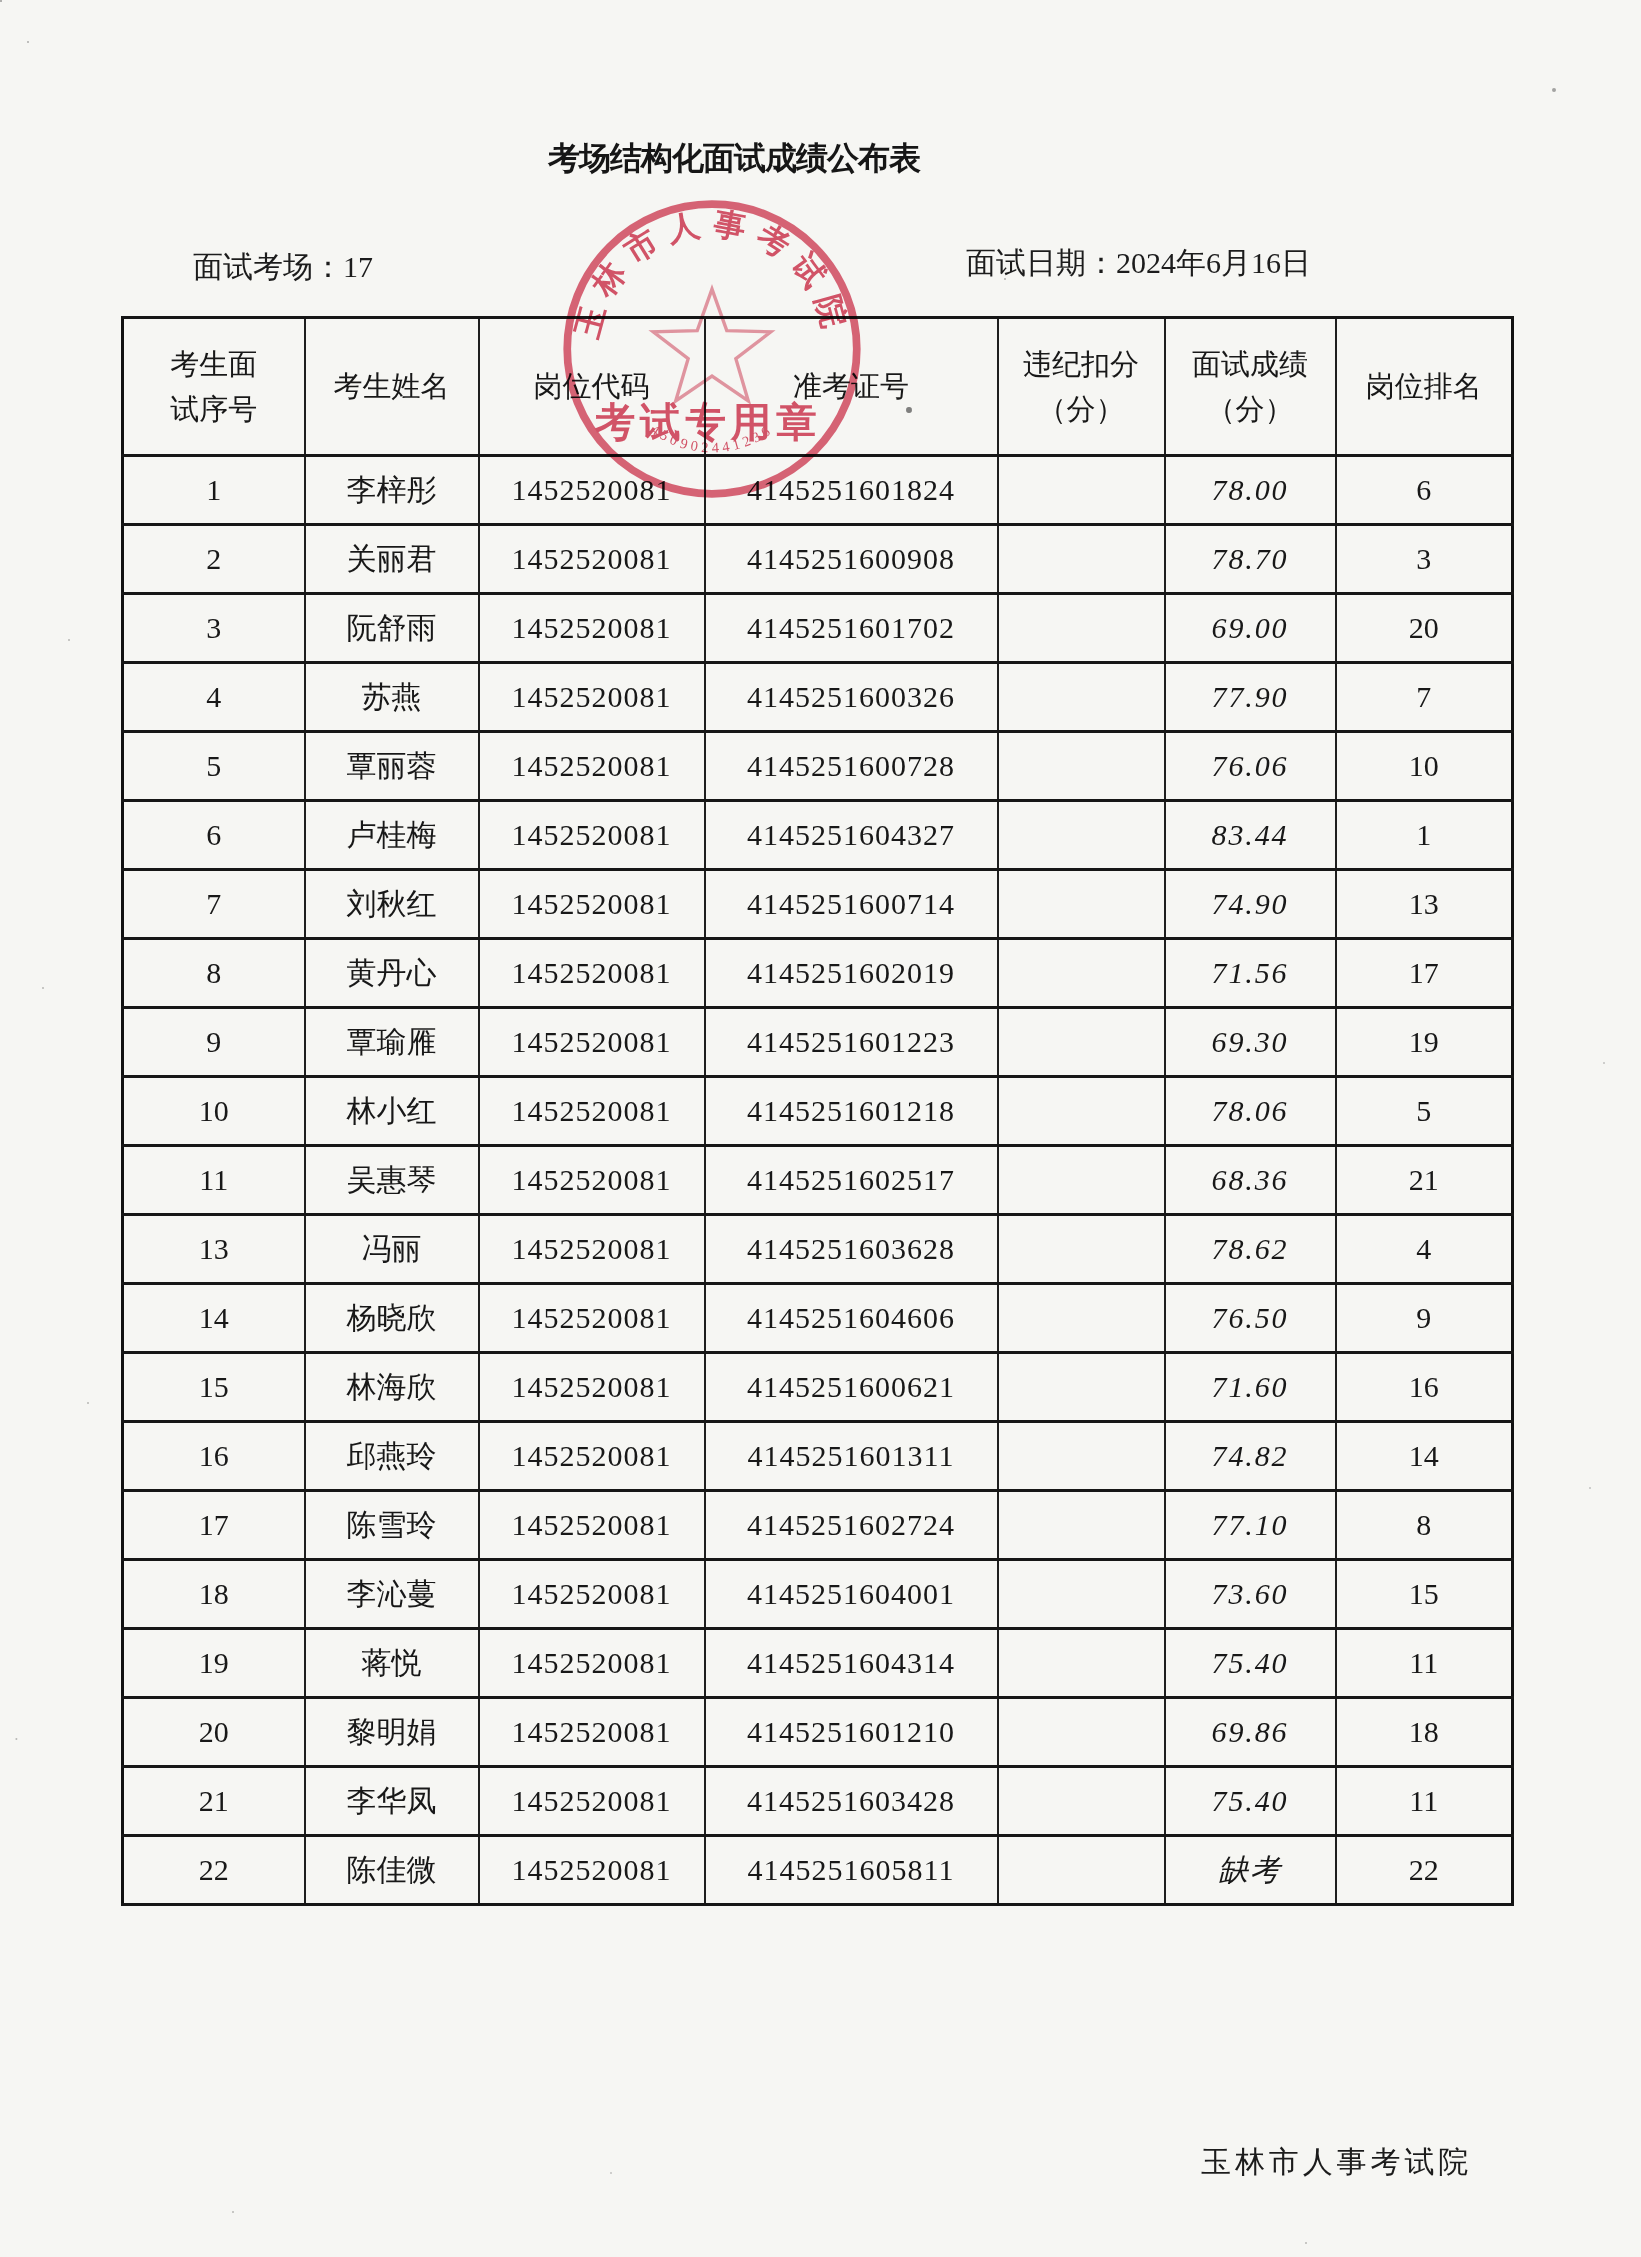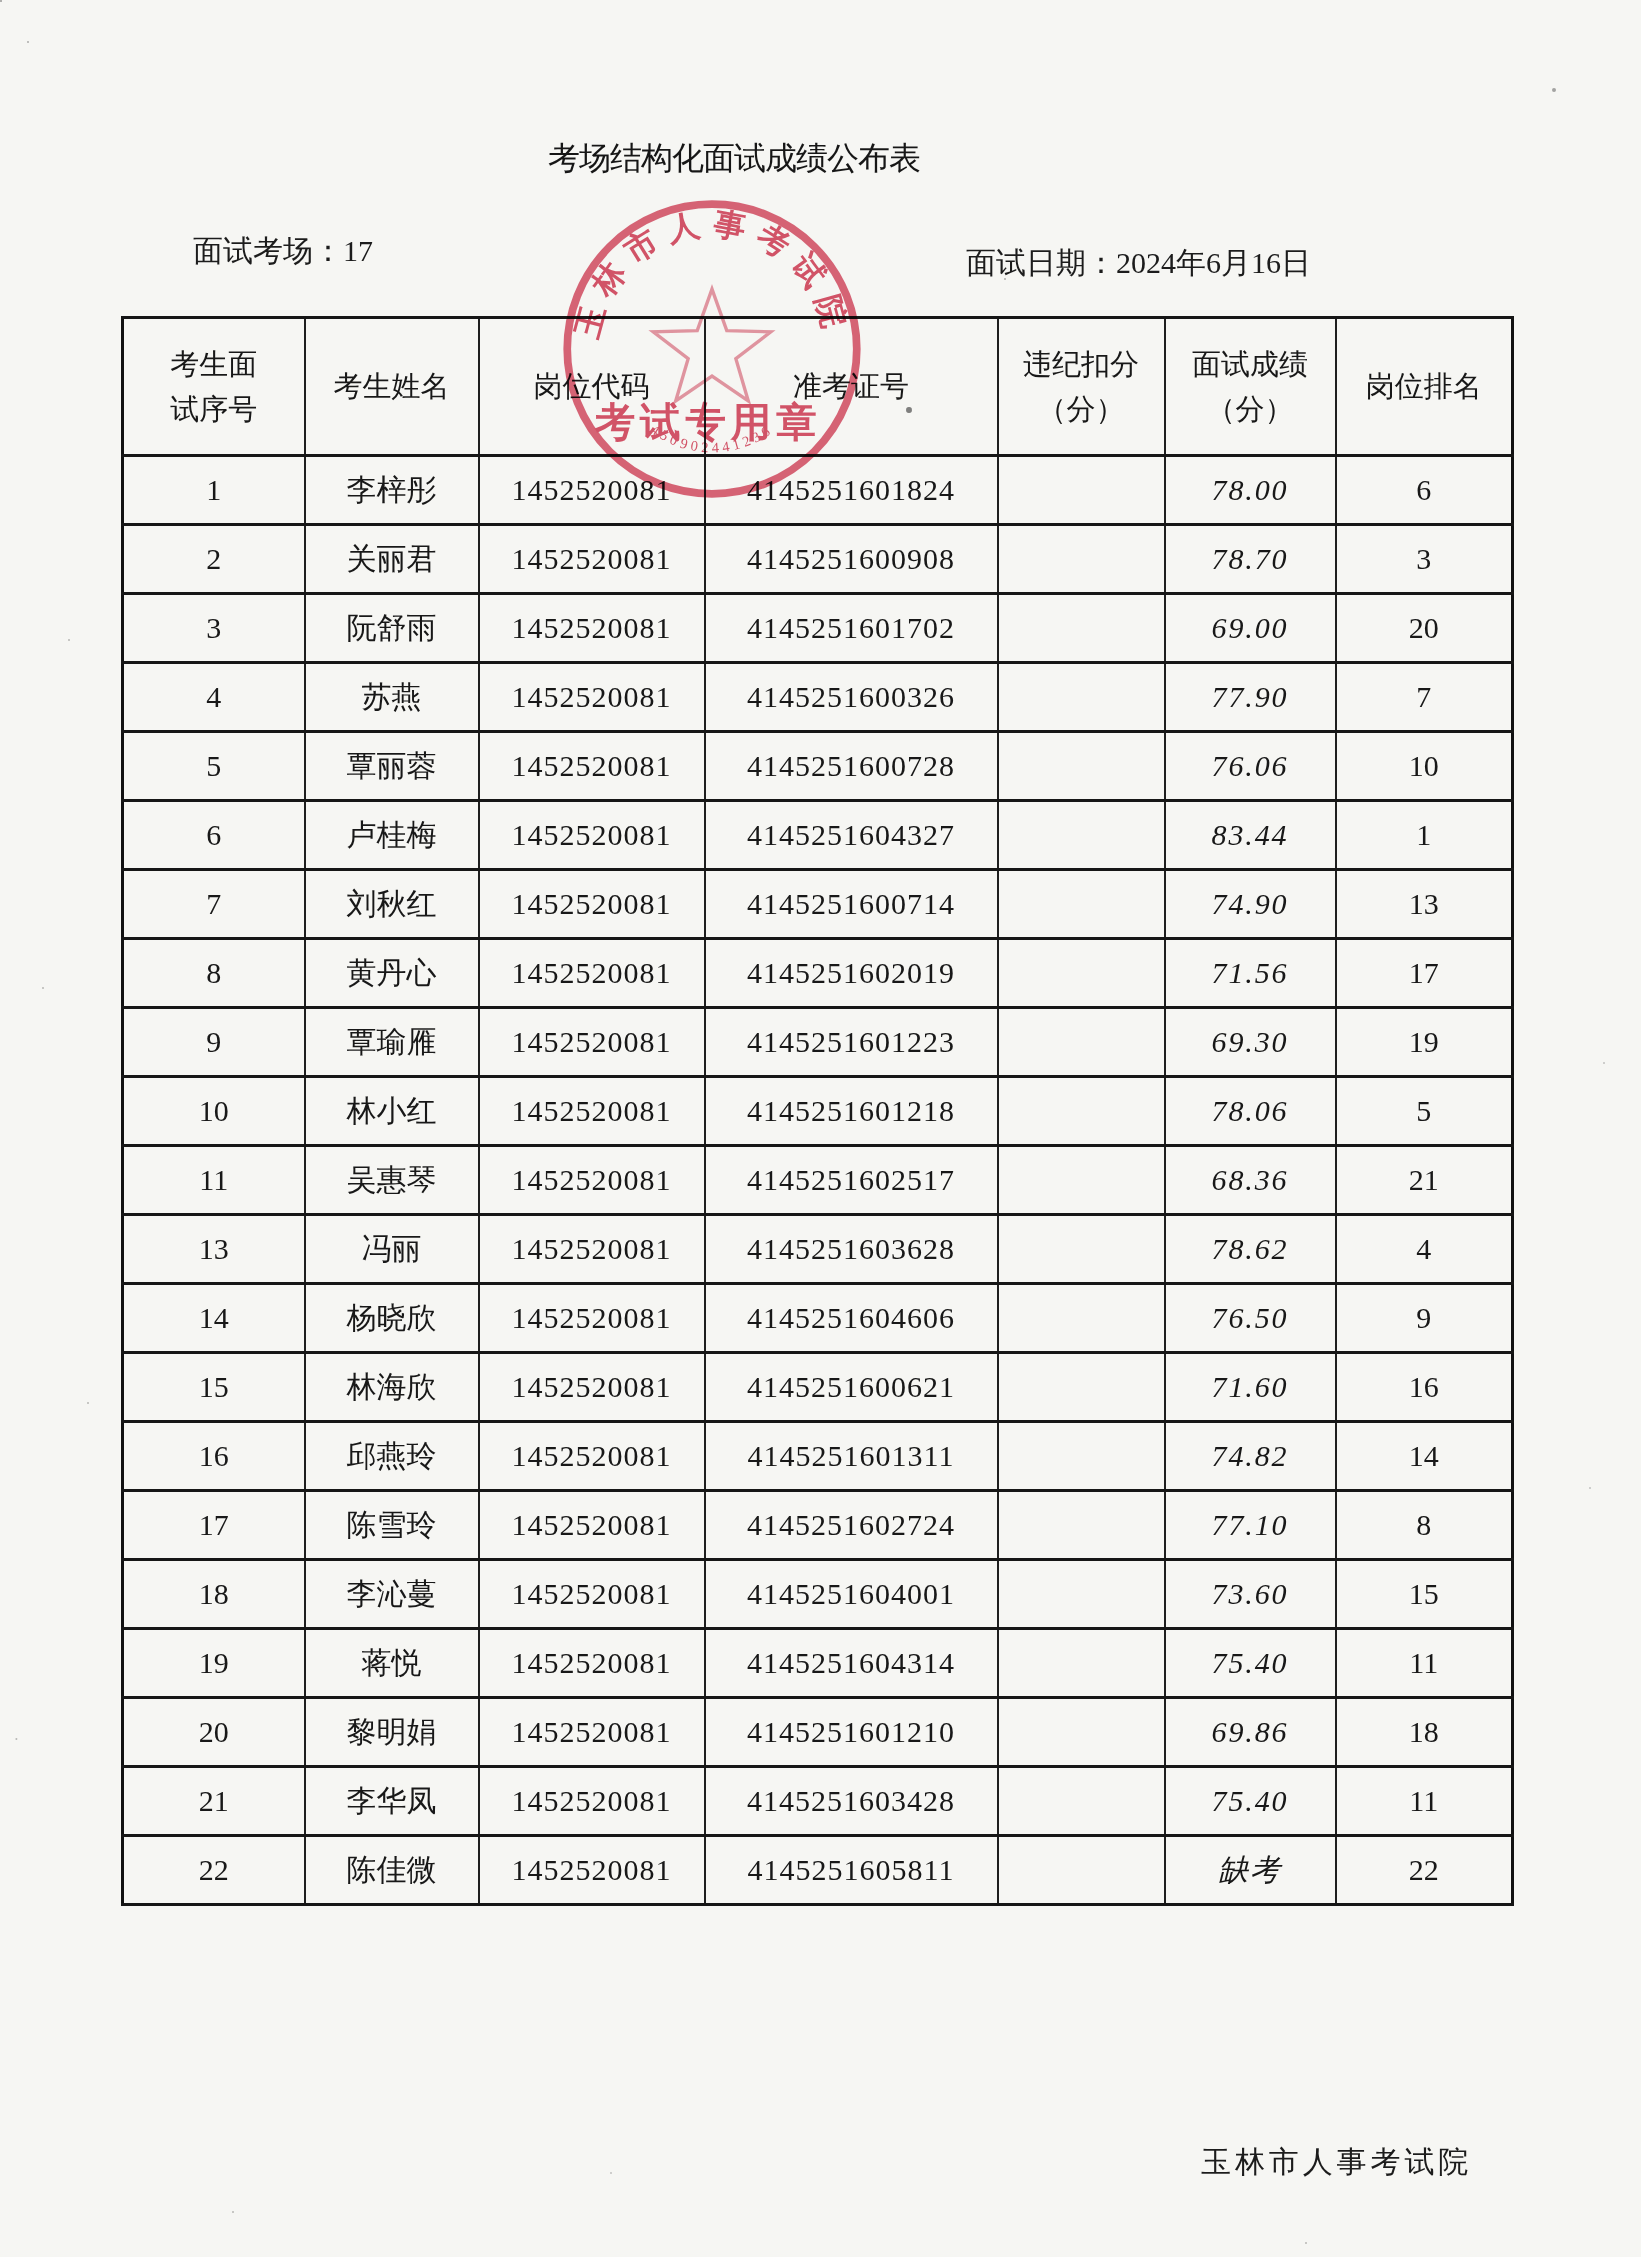--- a/index.html
+++ b/index.html
@@ -19,24 +19,24 @@
     background:rgba(40,40,40,.45);
     box-shadow: 27px 41px 0 rgba(40,40,40,.35), 1553px 89px 0 1px rgba(40,40,40,.4),
       241px 372px 0 rgba(40,40,40,.3), 1004px 278px 0 rgba(40,40,40,.35),
       42px 987px 0 rgba(40,40,40,.3), 87px 1402px 0 rgba(40,40,40,.3),
       1589px 1487px 0 rgba(40,40,40,.25), 232px 2211px 0 rgba(40,40,40,.3),
       1305px 2242px 0 rgba(40,40,40,.3), 610px 2172px 0 rgba(40,40,40,.25),
       908px 409px 0 1.9px rgba(30,30,30,.55), 68px 639px 0 rgba(40,40,40,.3),
       1603px 1062px 0 rgba(40,40,40,.25), 15.4px 1738px 0 rgba(40,40,40,.3);}
   .title{
     position:absolute;left:0;top:137px;width:1468px;
-    text-align:center;font-size:32px;font-weight:normal;letter-spacing:-1px;
+    text-align:center;font-size:32px;font-weight:bold;letter-spacing:-1px;
     color:#161616;
   }
-  .meta-room{position:absolute;left:193px;top:231px;font-size:30px;}
+  .meta-room{position:absolute;left:193px;top:247px;font-size:30px;}
   .meta-date{position:absolute;left:966px;top:243px;font-size:30px;}
   table.score{
     position:absolute;left:121px;top:316px;
     width:1388px;border-collapse:collapse;table-layout:fixed;
     background:transparent;
   }
   table.score th,table.score td{
     border-left:2.9px solid #1e1e1e;border-right:2.9px solid #1e1e1e;
     border-top:3.9px solid #161616;border-bottom:3.9px solid #161616;
     text-align:center;vertical-align:middle;padding:0;

